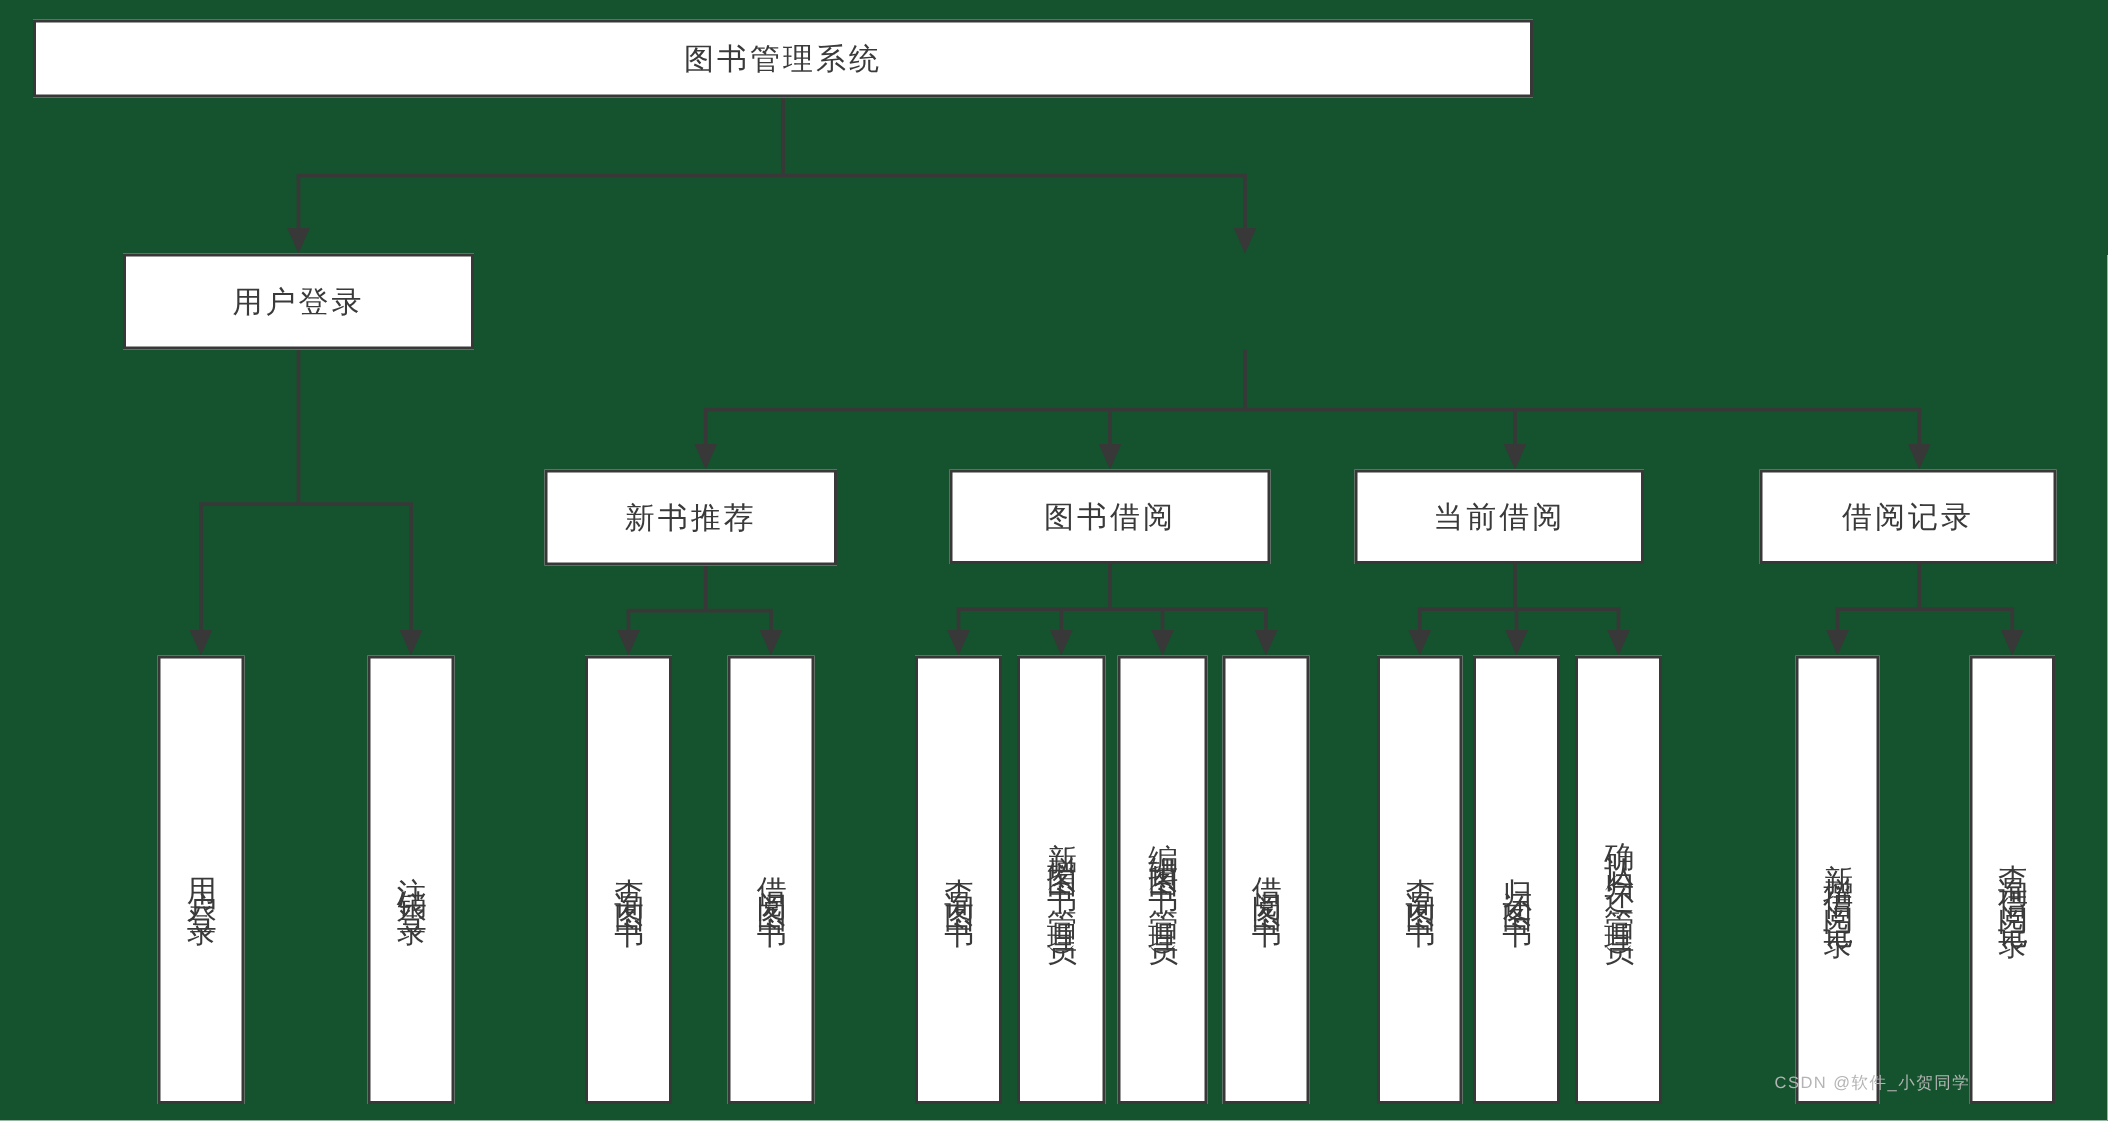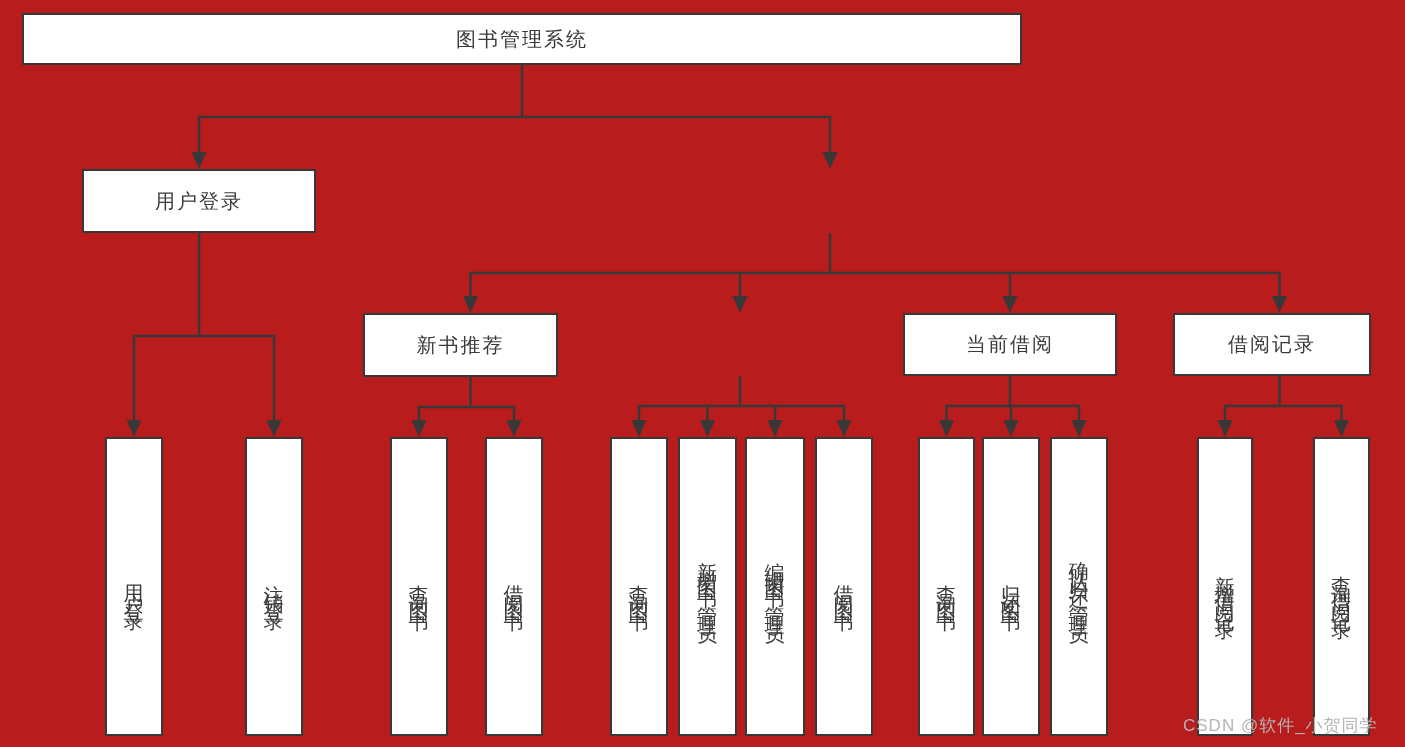--- a/index.html
+++ b/index.html
@@ -1,20 +1,20 @@
 <!DOCTYPE html>
 <html><head>
 <meta charset="utf-8">
 <style>
   html, body { margin: 0; padding: 0; background: #ffffff; }
   .canvas {
     position: relative;
     width: 1405px;
     height: 747px;
-    background: #b91c1c;
+    background: #14532d;
     font-family: "Liberation Sans", "DejaVu Sans", sans-serif;
     overflow: hidden;
   }
   .connector-layer {
     position: absolute;
     left: 0; top: 0;
     width: 1405px; height: 747px;
     pointer-events: none;
   }
   .node {
@@ -36,21 +36,21 @@
   .node.v span {
     writing-mode: vertical-rl;
     text-orientation: mixed;
     letter-spacing: 9px;
     line-height: 1;
   }
   .watermark {
     position: absolute;
     left: 1183px;
     top: 714px;
-    font-size: 17px;
+    font-size: 11px;
     color: #b4b4b4;
     letter-spacing: 1px;
     white-space: nowrap;
     z-index: 2;
   }
 </style>
 </head>
 <body>
 
 <div class="canvas" id="canvas">
@@ -114,21 +114,24 @@
     <span>图书管理系统</span>
   </div>
 
   <div class="node h" style="left:82px; top:169px; width:234px; height:64px;">
     <span>用户登录</span>
   </div>
 
   <div class="node h" style="left:363px; top:313px; width:195px; height:64px;">
     <span>新书推荐</span>
   </div>
-  <div class="node h" style="left:903px; top:313px; width:214px; height:63px;">
+  <div class="node h" style="left:633px; top:313px; width:214px; height:63px;">
+    <span>图书借阅</span>
+  </div>
+  <div class="node h" style="left:903px; top:313px; width:193px; height:63px;">
     <span>当前借阅</span>
   </div>
   <div class="node h" style="left:1173px; top:313px; width:198px; height:63px;">
     <span>借阅记录</span>
   </div>
 
   <div class="node v" style="left:105px; top:437px; width:58px; height:299px;">
     <span>用户登录</span>
   </div>
   <div class="node v" style="left:245px; top:437px; width:58px; height:299px;">

